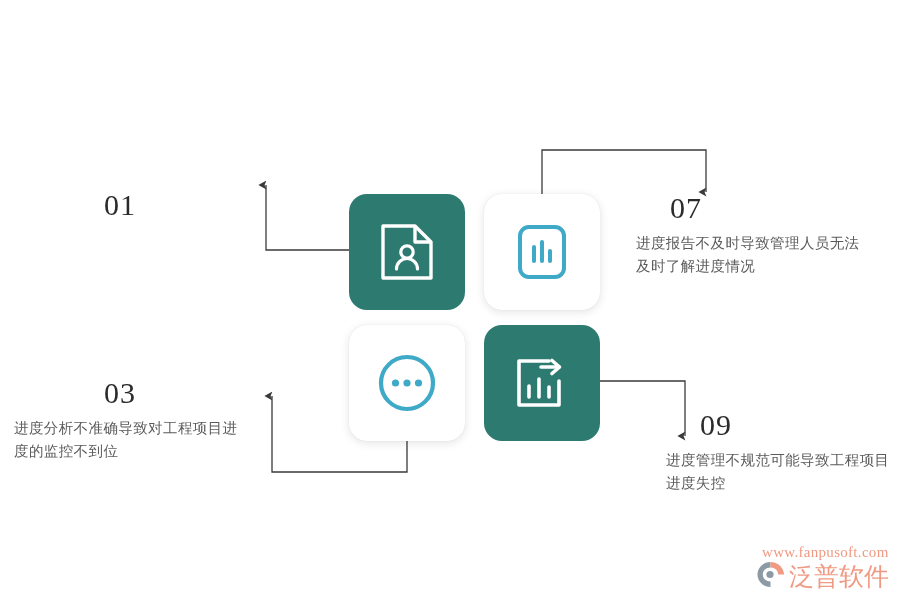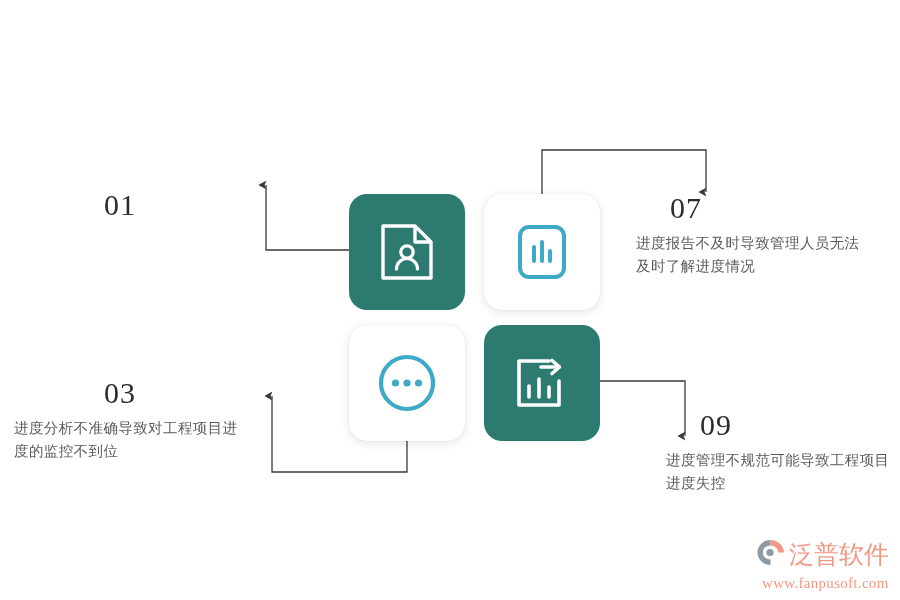--- a/index.html
+++ b/index.html
@@ -217,28 +217,28 @@
     <div class="num">03</div>
     <div class="desc">进度分析不准确导致对工程项目进度的监控不到位</div>
   </div>
 
   <div class="block" id="block-4">
     <div class="num">09</div>
     <div class="desc">进度管理不规范可能导致工程项目进度失控</div>
   </div>
 
   <div id="watermark">
+    <div id="wm-url">www.fanpusoft.com</div>
     <div id="wm-row">
       <span>
         <svg width="30" height="27" viewBox="0 0 30 27" fill="none">
           <path d="M14.5 1 C7 1 1.5 7 1.5 13.5 C1.5 20 7 26 14.5 26 L14.5 20.5
                    C10 20.5 6.8 17.3 6.8 13.5 C6.8 9.7 10 6.5 14.5 6.5 Z" fill="#8C9AA6"></path>
           <path d="M14.5 6.5 C19 6.5 22.2 9.7 22.2 13.5 L28 13.5
                    C28 7 22 1 14.5 1 Z" fill="#F09A84"></path>
           <circle cx="14" cy="13.5" r="3.6" fill="#8C9AA6"></circle>
         </svg>
       </span>
       <span id="wm-text">泛普软件</span>
     </div>
-    <div id="wm-url">www.fanpusoft.com</div>
   </div>
 
 </div>
 
 </body></html>

